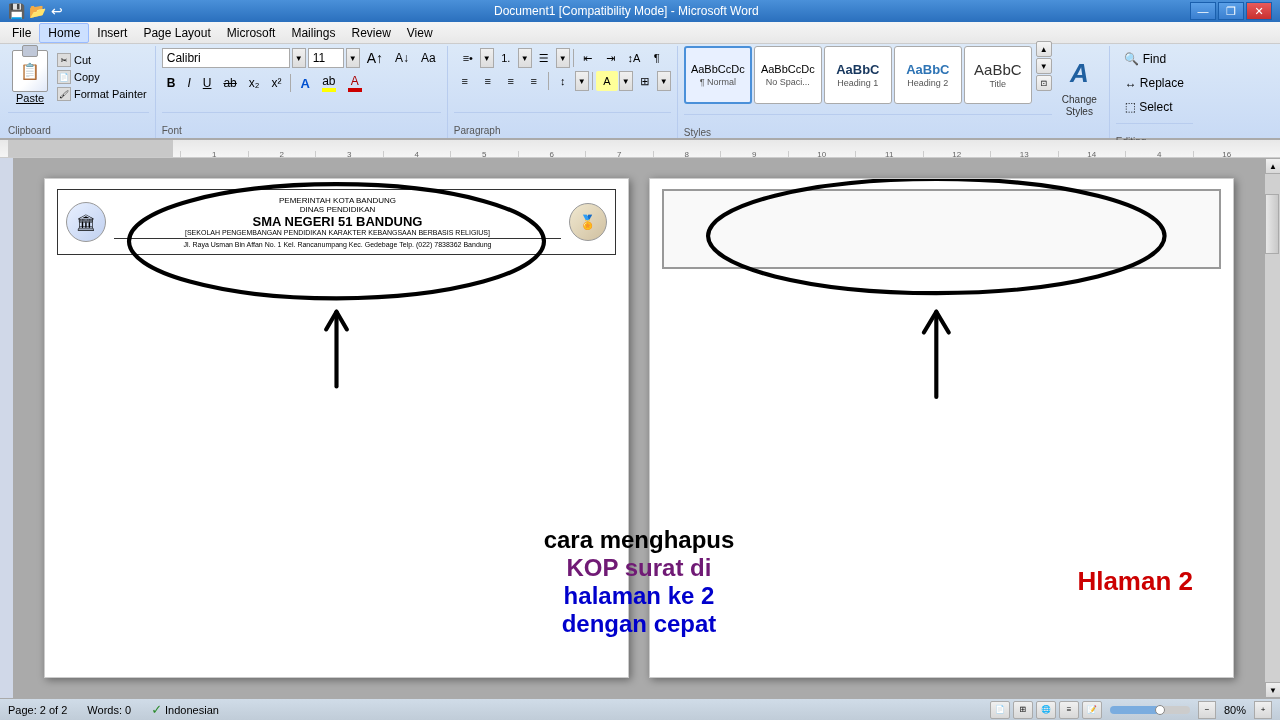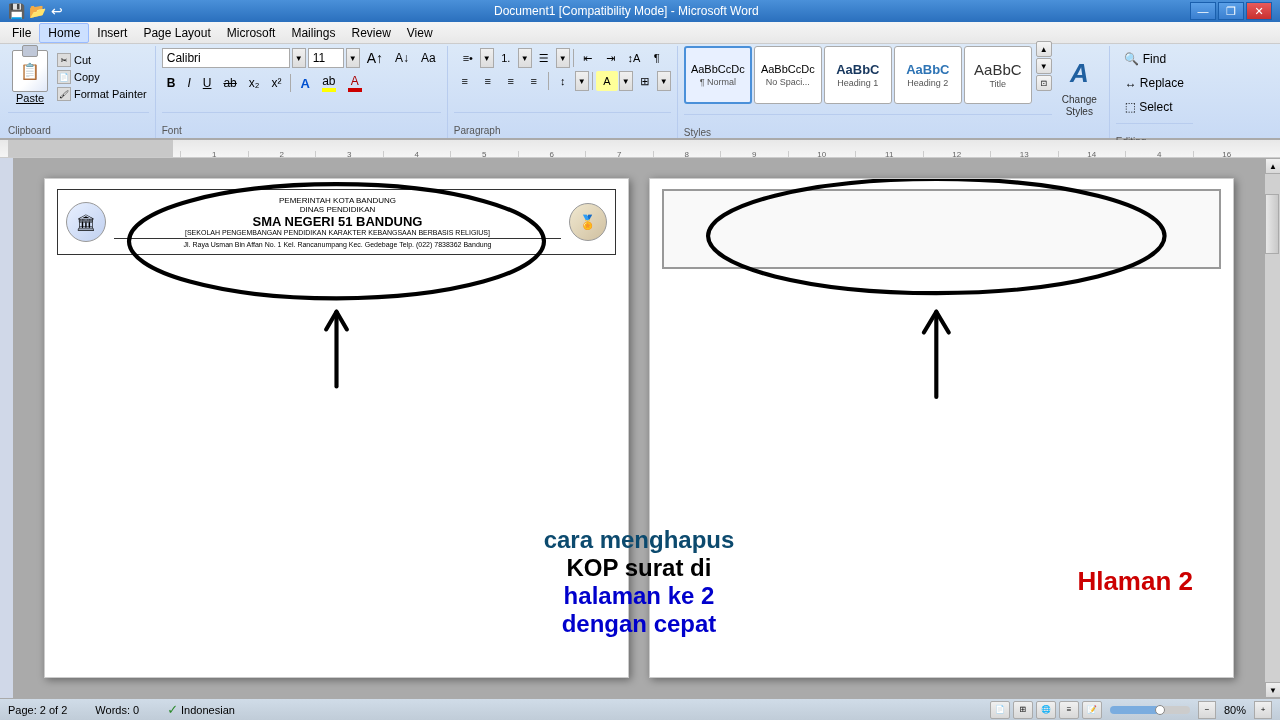--- a/index.html
+++ b/index.html
@@ -413,21 +413,21 @@
 
     
     .status-bar {
       height: 22px;
       background: linear-gradient(to bottom, #d0dce8, #c0ccd8);
       border-top: 1px solid #aaa;
       display: flex;
       align-items: center;
       padding: 0 8px;
       font-size: 11px;
-      gap: 28px;
+      gap: 20px;
     }
     .status-item {
       display: flex; align-items: center; gap: 3px;
     }
     .status-check { color: #2a8a2a; font-size: 13px; }
     .status-right {
       margin-left: auto;
       display: flex;
       align-items: center;
       gap: 8px;
@@ -696,22 +696,22 @@
         <ellipse cx="280" cy="60" rx="200" ry="55" fill="none" stroke="black" stroke-width="4" stroke-linecap="round"></ellipse>
 
         <line x1="280" y1="200" x2="280" y2="130" stroke="black" stroke-width="4" stroke-linecap="round"></line>
         <line x1="270" y1="145" x2="280" y2="128" stroke="black" stroke-width="4" stroke-linecap="round"></line>
         <line x1="290" y1="145" x2="280" y2="128" stroke="black" stroke-width="4" stroke-linecap="round"></line>
       </svg>
 
     </div>
 
     <div style="position:absolute;bottom:60px;left:50%;transform:translateX(-50%);text-align:center;z-index:10;pointer-events:none;">
-      <div style="font-size:24px;font-weight:bold;color:#0c4a6e;font-family:Arial,sans-serif;">cara menghapus</div>
-      <div style="font-size:24px;font-weight:bold;color:#000000;font-family:Arial,sans-serif;">KOP surat di</div>
+      <div style="font-size:24px;font-weight:bold;color:#000000;font-family:Arial,sans-serif;">cara menghapus</div>
+      <div style="font-size:24px;font-weight:bold;color:#701a75;font-family:Arial,sans-serif;">KOP surat di</div>
       <div style="font-size:24px;font-weight:bold;color:#0000cc;font-family:Arial,sans-serif;">halaman ke 2</div>
       <div style="font-size:24px;font-weight:bold;color:#0000cc;font-family:Arial,sans-serif;">dengan cepat</div>
     </div>
 
     <div class="page" style="position:relative;">
 
       <div style="height:80px;border:2px solid #999;margin:10px 12px 8px;background:#f9f9f9;"></div>
 
       <svg class="annotation-svg" viewBox="0 0 550 480">
 

